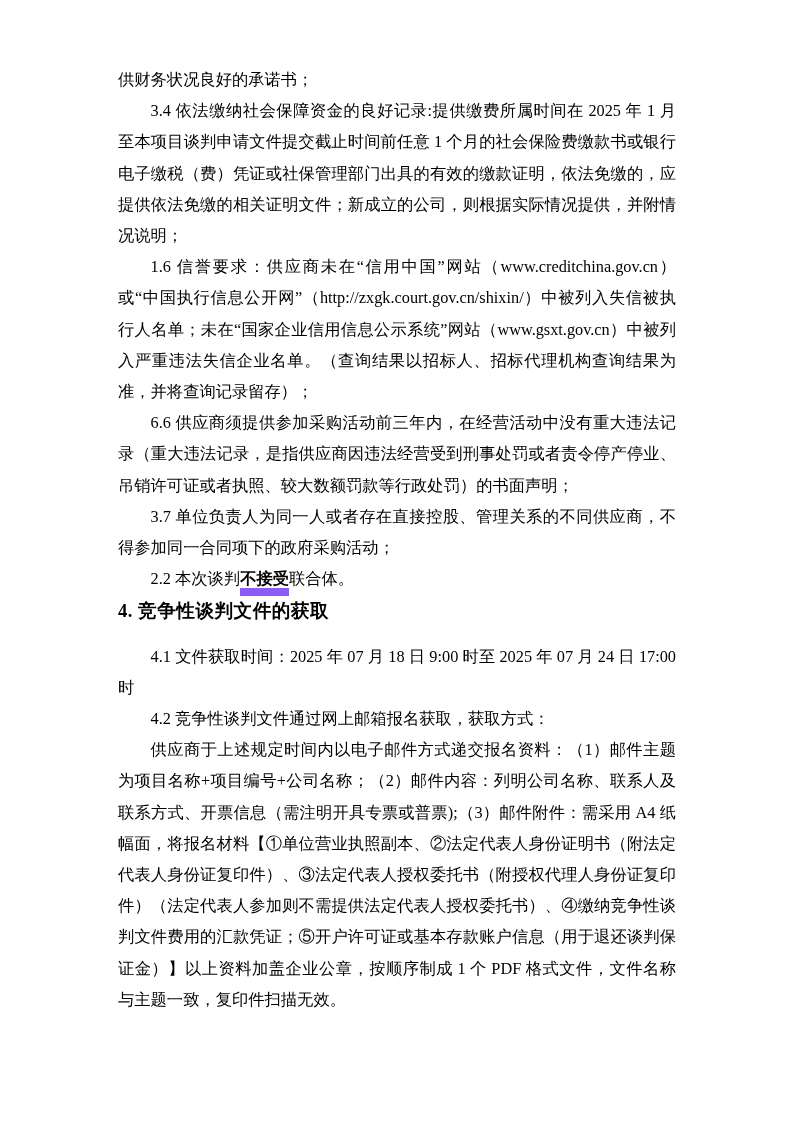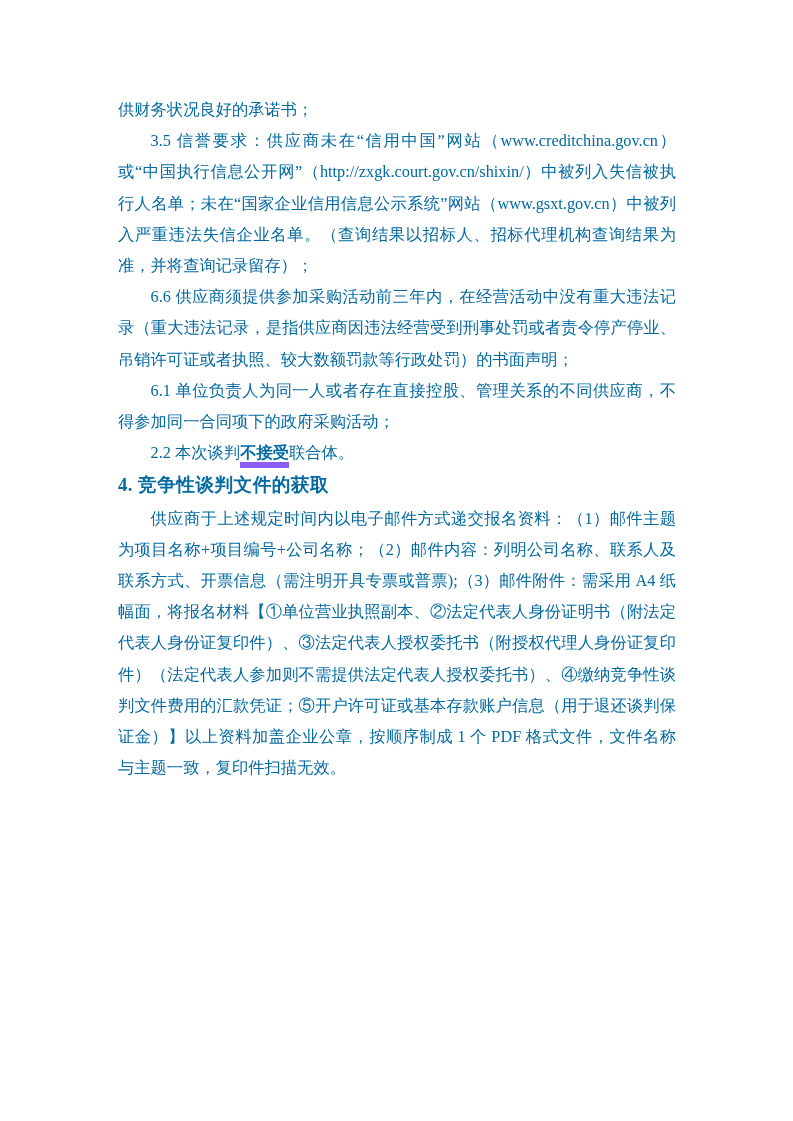--- a/index.html
+++ b/index.html
@@ -6,68 +6,71 @@
     margin: 0;
     padding: 0;
     background: #ffffff;
   }
   .doc-page {
     position: relative;
     width: 793px;
     height: 1121px;
     background: #ffffff;
     box-sizing: border-box;
-    padding: 94px 117px 0 118px;
+    padding: 64px 117px 0 118px;
     overflow: hidden;
     font-family: "Liberation Serif", "DejaVu Serif", serif;
     font-size: 16.3px;
     line-height: 31.2px;
-    color: #0369a1;
+    color: #000000;
   }
   .doc-page p {
     margin: 0;
     text-align: justify;
     text-indent: 2em;
     word-break: break-all;
   }
   .doc-page p.no-indent {
     text-indent: 0;
   }
   .doc-page h2.section-heading {
-    margin: 1px 0 2px 0;
+    margin: 1px 0 14px 0;
     font-size: 18.6px;
     line-height: 31.2px;
     font-weight: bold;
     text-indent: 0;
     text-align: left;
     letter-spacing: 0.5px;
   }
   .em-bold-underline {
     font-weight: bold;
-    border-bottom: 6px solid #8b5cf6;
+    border-bottom: 8px solid #8b5cf6;
   }
 </style>
 </head>
 <body>
 
 <div class="doc-page">
 
   <p class="no-indent">供财务状况良好的承诺书；</p>
 
 
+  <p>3.4 依法缴纳社会保障资金的良好记录:提供缴费所属时间在 2025 年 1 月至本项目谈判申请文件提交截止时间前任意 1 个月的社会保险费缴款书或银行电子缴税（费）凭证或社保管理部门出具的有效的缴款证明，依法免缴的，应提供依法免缴的相关证明文件；新成立的公司，则根据实际情况提供，并附情况说明；</p>
 
-  <p>3.5 信誉要求：供应商未在“信用中国”网站（www.creditchina.gov.cn）或“中国执行信息公开网”（http://zxgk.court.gov.cn/shixin/）中被列入失信被执行人名单；未在“国家企业信用信息公示系统”网站（www.gsxt.gov.cn）中被列入严重违法失信企业名单。（查询结果以招标人、招标代理机构查询结果为准，并将查询记录留存）；</p>
+  <p>1.6 信誉要求：供应商未在“信用中国”网站（www.creditchina.gov.cn）或“中国执行信息公开网”（http://zxgk.court.gov.cn/shixin/）中被列入失信被执行人名单；未在“国家企业信用信息公示系统”网站（www.gsxt.gov.cn）中被列入严重违法失信企业名单。（查询结果以招标人、招标代理机构查询结果为准，并将查询记录留存）；</p>
 
   <p>6.6 供应商须提供参加采购活动前三年内，在经营活动中没有重大违法记录（重大违法记录，是指供应商因违法经营受到刑事处罚或者责令停产停业、吊销许可证或者执照、较大数额罚款等行政处罚）的书面声明；</p>
 
-  <p>6.1 单位负责人为同一人或者存在直接控股、管理关系的不同供应商，不得参加同一合同项下的政府采购活动；</p>
+  <p>3.7 单位负责人为同一人或者存在直接控股、管理关系的不同供应商，不得参加同一合同项下的政府采购活动；</p>
 
   <p>
     <span>2.2 本次谈判</span><span class="em-bold-underline">不接受</span><span>联合体。</span>
   </p>
 
   <h2 class="section-heading">4. 竞争性谈判文件的获取</h2>
 
+  <p>4.1 文件获取时间：2025 年 07 月 18 日 9:00 时至 2025 年 07 月 24 日 17:00 时</p>
 
+  <p>4.2 竞争性谈判文件通过网上邮箱报名获取，获取方式：</p>
 
   <p>供应商于上述规定时间内以电子邮件方式递交报名资料：（1）邮件主题为项目名称+项目编号+公司名称；（2）邮件内容：列明公司名称、联系人及联系方式、开票信息（需注明开具专票或普票);（3）邮件附件：需采用 A4 纸幅面，将报名材料【①单位营业执照副本、②法定代表人身份证明书（附法定代表人身份证复印件）、③法定代表人授权委托书（附授权代理人身份证复印件）（法定代表人参加则不需提供法定代表人授权委托书）、④缴纳竞争性谈判文件费用的汇款凭证；⑤开户许可证或基本存款账户信息（用于退还谈判保证金）】以上资料加盖企业公章，按顺序制成 1 个 PDF 格式文件，文件名称与主题一致，复印件扫描无效。</p>
 
 </div>
 
 </body></html>

